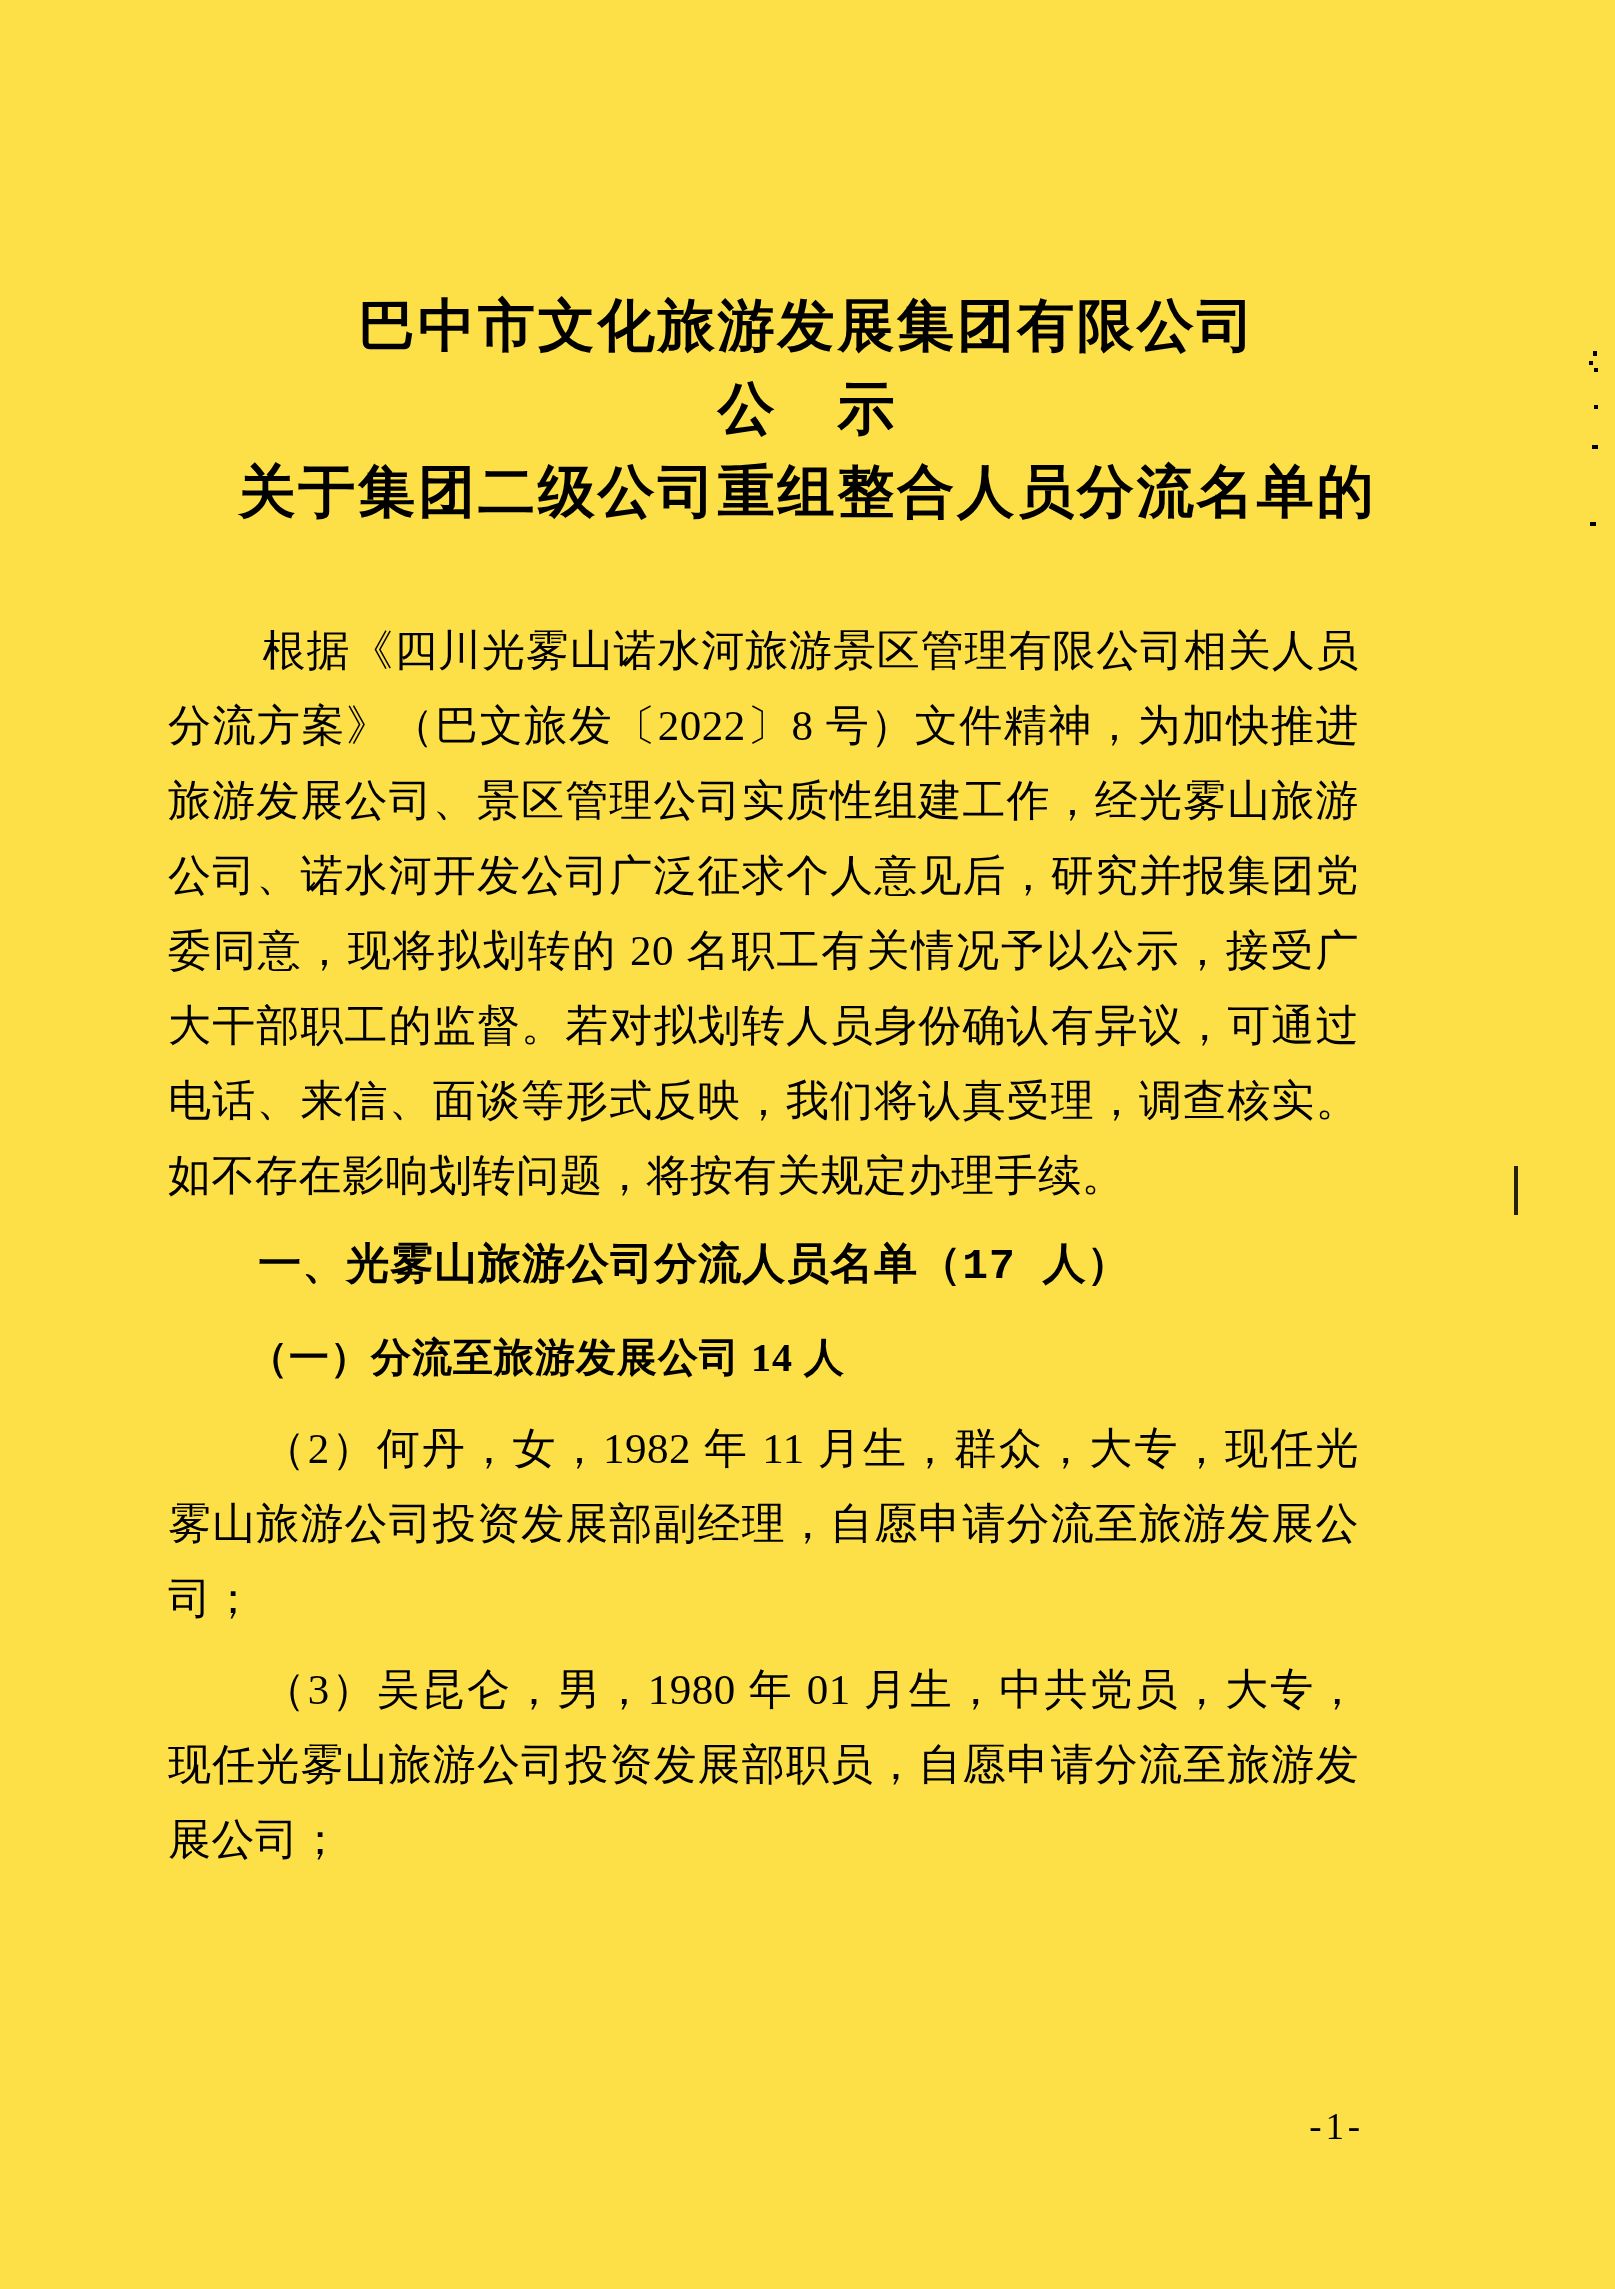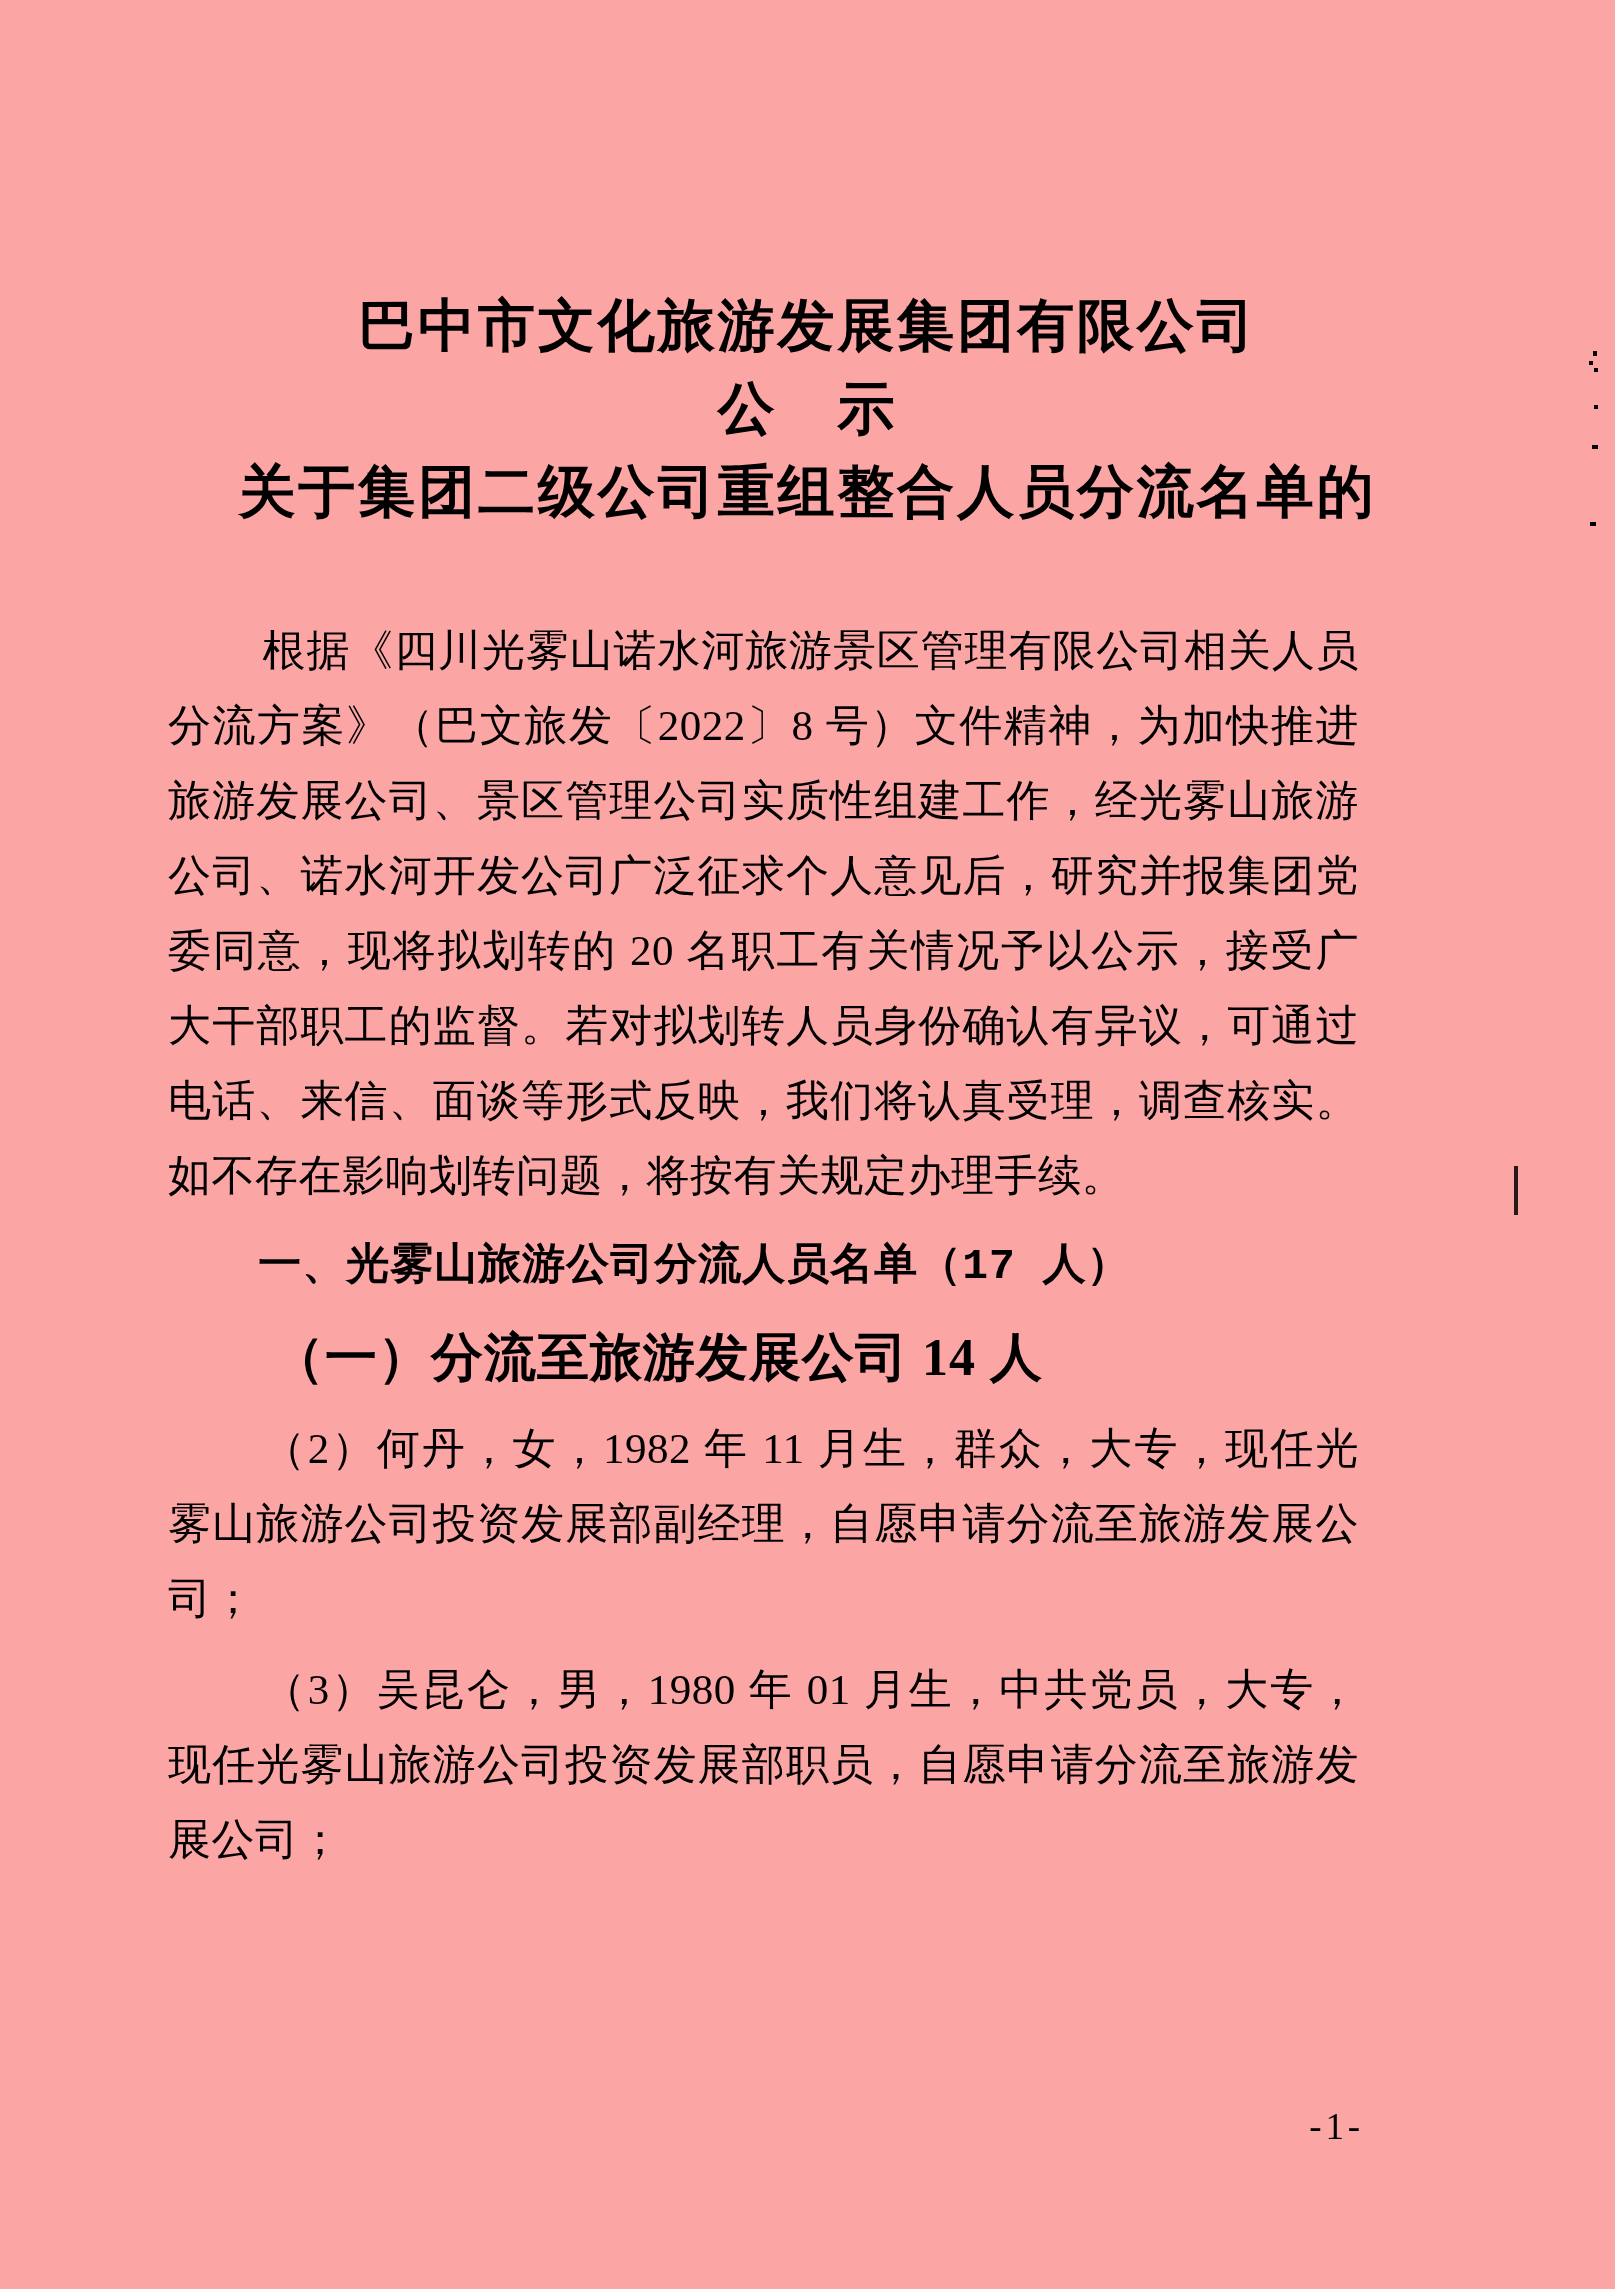--- a/index.html
+++ b/index.html
@@ -4,21 +4,21 @@
 <style>
   html, body {
     margin: 0;
     padding: 0;
     background: #ffffff;
   }
   .page {
     position: relative;
     width: 1615px;
     height: 2290px;
-    background: #fca5a5;
+    background: #fde047;
     color: #000000;
     font-family: "Liberation Serif", "DejaVu Serif", serif;
     overflow: hidden;
   }
   .title-block {
     padding-top: 284px;
     text-align: center;
     font-weight: 700;
     font-size: 57px;
     line-height: 83px;
@@ -43,21 +43,21 @@
   .section-heading {
     font-family: Liberation Mono, monospace;
     font-weight: 700;
     font-size: 43px;
     text-indent: 2.1em;
     margin-top: 13.7px !important;
     letter-spacing: 1px;
   }
   .subsection-heading {
     font-weight: 700;
-    font-size: 52px;
+    font-size: 40px;
     text-indent: 2.0em;
     margin-top: 13.7px !important;
     letter-spacing: 1px;
   }
   .person-entry {
     text-indent: 2.2em;
     margin-top: 5.9px !important;
   }
   .page-number {
     position: absolute;

